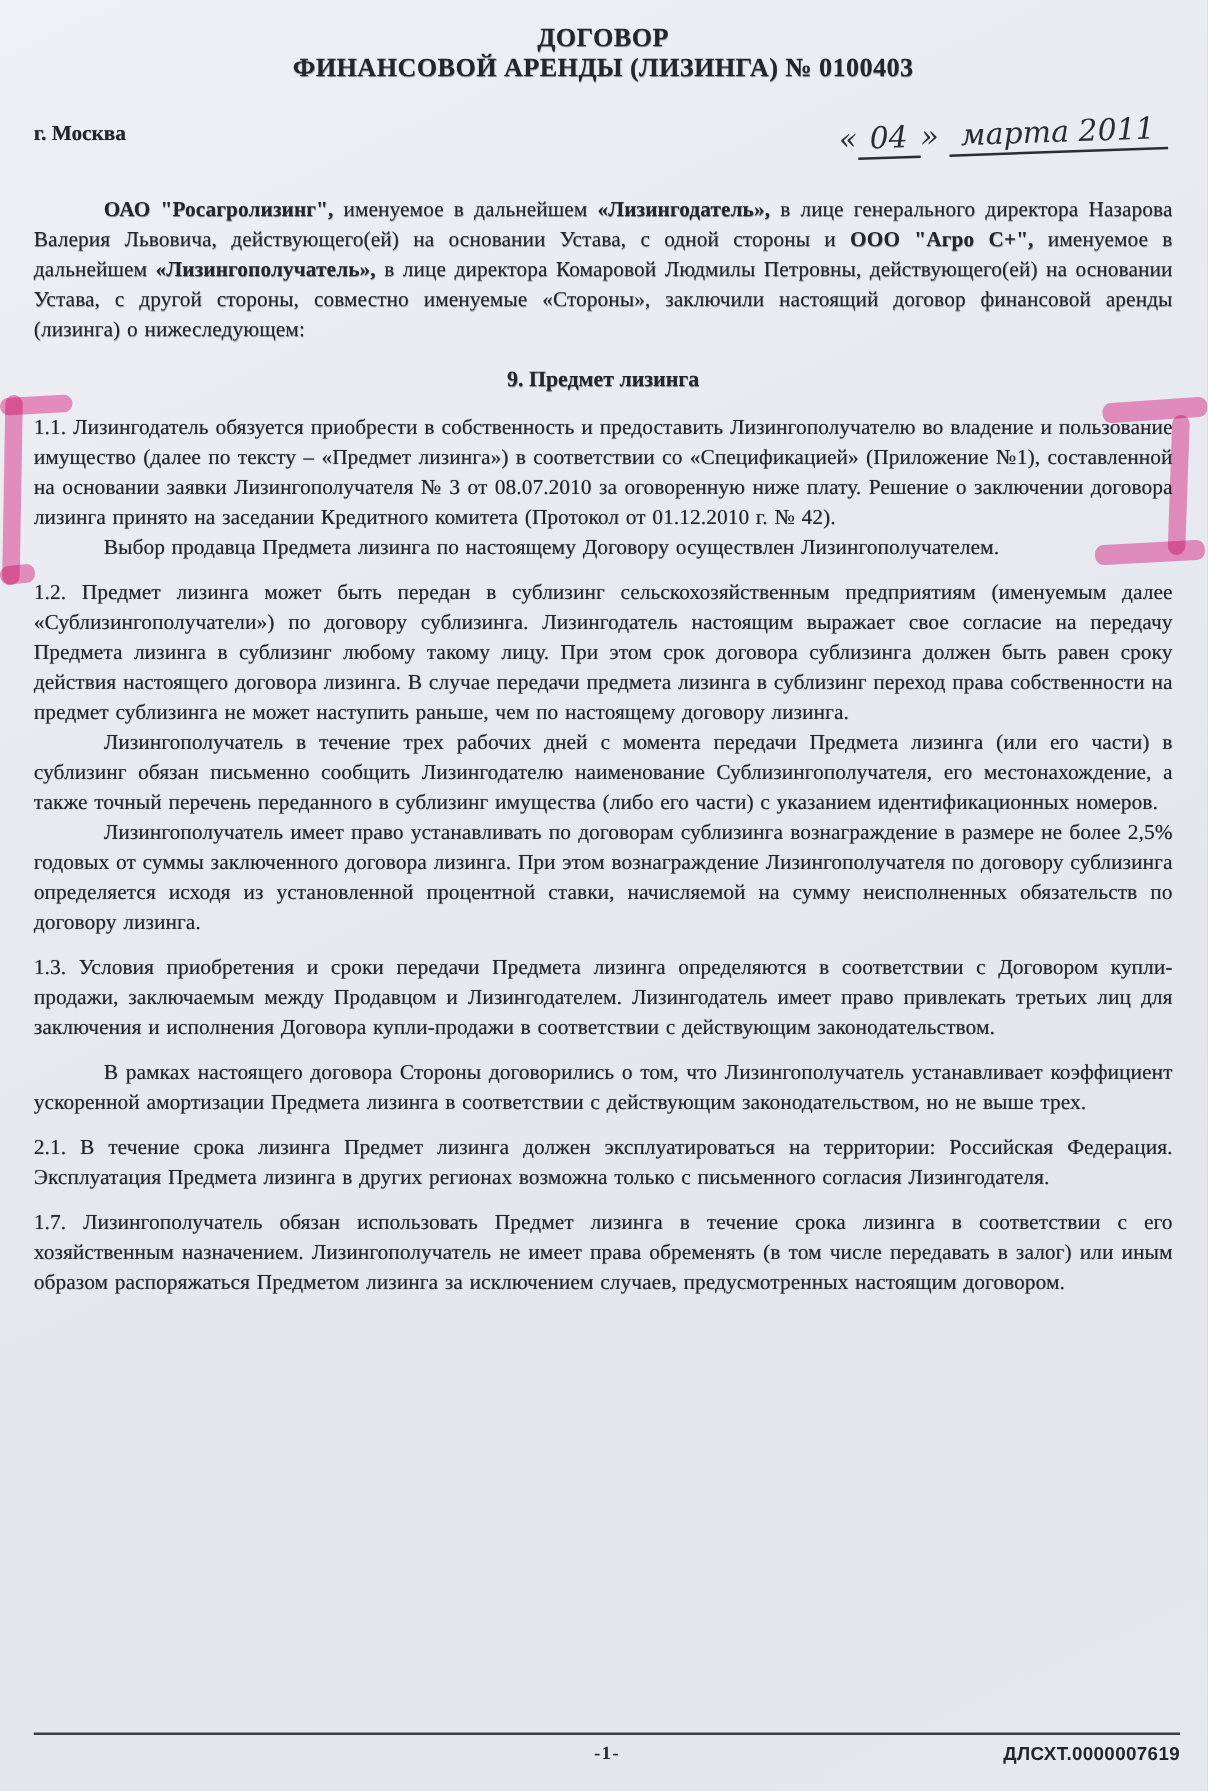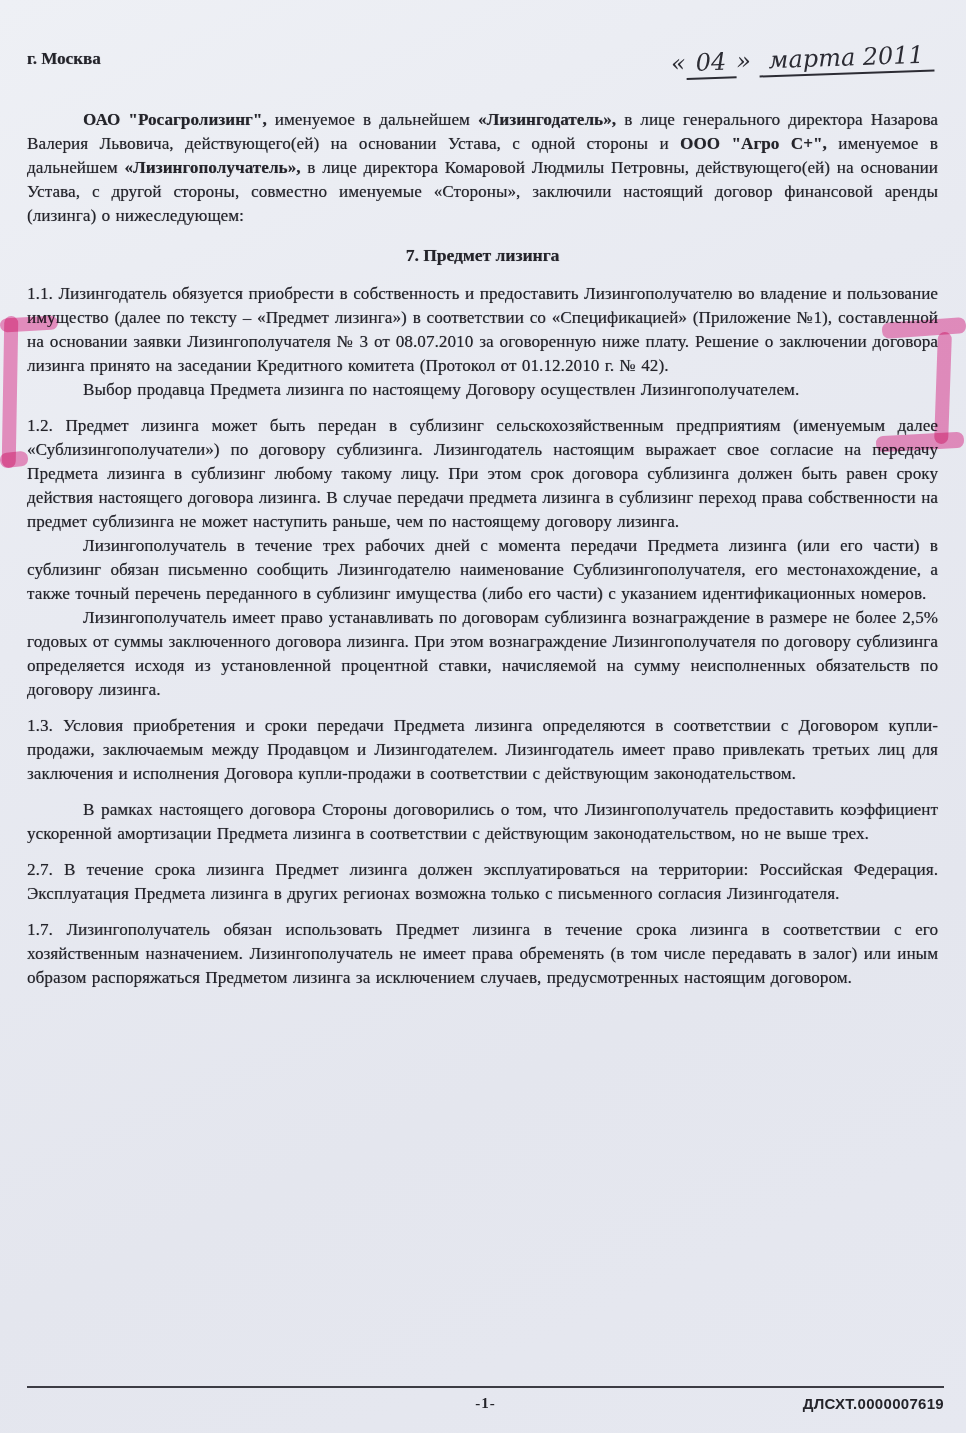--- a/index.html
+++ b/index.html
@@ -63,54 +63,58 @@
   .hl-right-v  { left: 936px; top: 332px; width: 14px; height: 112px; transform: rotate(2deg); }
   .hl-right-bot{ left: 876px; top: 434px; width: 88px; height: 16px; transform: rotate(-3deg); }
   b { font-weight: bold; }
 </style>
 </head>
 <body>
 
 <div class="page">
   <div class="content">
 
+    <div class="doc-title">
+      <div>ДОГОВОР</div>
+      <div>ФИНАНСОВОЙ АРЕНДЫ (ЛИЗИНГА) № 0100403</div>
+    </div>
 
     <div class="city-row">
       <span class="city">г. Москва</span>
       <span class="hand-date"><span>«</span><span class="ul">04</span><span>»</span>
         <span class="ul">марта 2011</span>
       </span>
     </div>
 
     <p class="para intro indent"><b>ОАО "Росагролизинг",</b><span> именуемое в дальнейшем </span><b>«Лизингодатель»,</b><span> в лице генерального директора Назарова Валерия Львовича, действующего(ей) на основании Устава, с одной стороны и </span><b>ООО "Агро С+",</b><span> именуемое в дальнейшем </span><b>«Лизингополучатель»,</b><span> в лице директора Комаровой Людмилы Петровны, действующего(ей) на основании Устава, с другой стороны, совместно именуемые «Стороны», заключили настоящий договор финансовой аренды (лизинга) о нижеследующем:</span></p>
 
-    <div class="sec-heading">7. Предмет лизинга</div>
+    <div class="sec-heading">9. Предмет лизинга</div>
 
     <div class="clause">
       <p class="para">1.1. Лизингодатель обязуется приобрести в собственность и предоставить Лизингополучателю во владение и пользование имущество (далее по тексту – «Предмет лизинга») в соответствии со «Спецификацией» (Приложение №1), составленной на основании заявки Лизингополучателя № 3 от 08.07.2010 за оговоренную ниже плату. Решение о заключении договора лизинга принято на заседании Кредитного комитета (Протокол от 01.12.2010 г. № 42).</p>
       <p class="para indent">Выбор продавца Предмета лизинга по настоящему Договору осуществлен Лизингополучателем.</p>
     </div>
 
     <div class="clause">
       <p class="para">1.2. Предмет лизинга может быть передан в сублизинг сельскохозяйственным предприятиям (именуемым далее «Сублизингополучатели») по договору сублизинга. Лизингодатель настоящим выражает свое согласие на передачу Предмета лизинга в сублизинг любому такому лицу. При этом срок договора сублизинга должен быть равен сроку действия настоящего договора лизинга. В случае передачи предмета лизинга в сублизинг переход права собственности на предмет сублизинга не может наступить раньше, чем по настоящему договору лизинга.</p>
       <p class="para indent">Лизингополучатель в течение трех рабочих дней с момента передачи Предмета лизинга (или его части) в сублизинг обязан письменно сообщить Лизингодателю наименование Сублизингополучателя, его местонахождение, а также точный перечень переданного в сублизинг имущества (либо его части) с указанием идентификационных номеров.</p>
       <p class="para indent">Лизингополучатель имеет право устанавливать по договорам сублизинга вознаграждение в размере не более 2,5% годовых от суммы заключенного договора лизинга. При этом вознаграждение Лизингополучателя по договору сублизинга определяется исходя из установленной процентной ставки, начисляемой на сумму неисполненных обязательств по договору лизинга.</p>
     </div>
 
     <div class="clause">
       <p class="para">1.3. Условия приобретения и сроки передачи Предмета лизинга определяются в соответствии с Договором купли-продажи, заключаемым между Продавцом и Лизингодателем. Лизингодатель имеет право привлекать третьих лиц для заключения и исполнения Договора купли-продажи в соответствии с действующим законодательством.</p>
     </div>
 
     <div class="clause">
-      <p class="para indent">В рамках настоящего договора Стороны договорились о том, что Лизингополучатель предоставить коэффициент ускоренной амортизации Предмета лизинга в соответствии с действующим законодательством, но не выше трех.</p>
+      <p class="para indent">В рамках настоящего договора Стороны договорились о том, что Лизингополучатель устанавливает коэффициент ускоренной амортизации Предмета лизинга в соответствии с действующим законодательством, но не выше трех.</p>
     </div>
 
 
     <div class="clause">
-      <p class="para">2.7. В течение срока лизинга Предмет лизинга должен эксплуатироваться на территории: Российская Федерация. Эксплуатация Предмета лизинга в других регионах возможна только с письменного согласия Лизингодателя.</p>
+      <p class="para">2.1. В течение срока лизинга Предмет лизинга должен эксплуатироваться на территории: Российская Федерация. Эксплуатация Предмета лизинга в других регионах возможна только с письменного согласия Лизингодателя.</p>
     </div>
 
     <div class="clause">
       <p class="para">1.7. Лизингополучатель обязан использовать Предмет лизинга в течение срока лизинга в соответствии с его хозяйственным назначением. Лизингополучатель не имеет права обременять (в том числе передавать в залог) или иным образом распоряжаться Предметом лизинга за исключением случаев, предусмотренных настоящим договором.</p>
     </div>
 
   </div>
 
   <div class="hl hl-left-v"></div>
   <div class="hl hl-left-top"></div>

